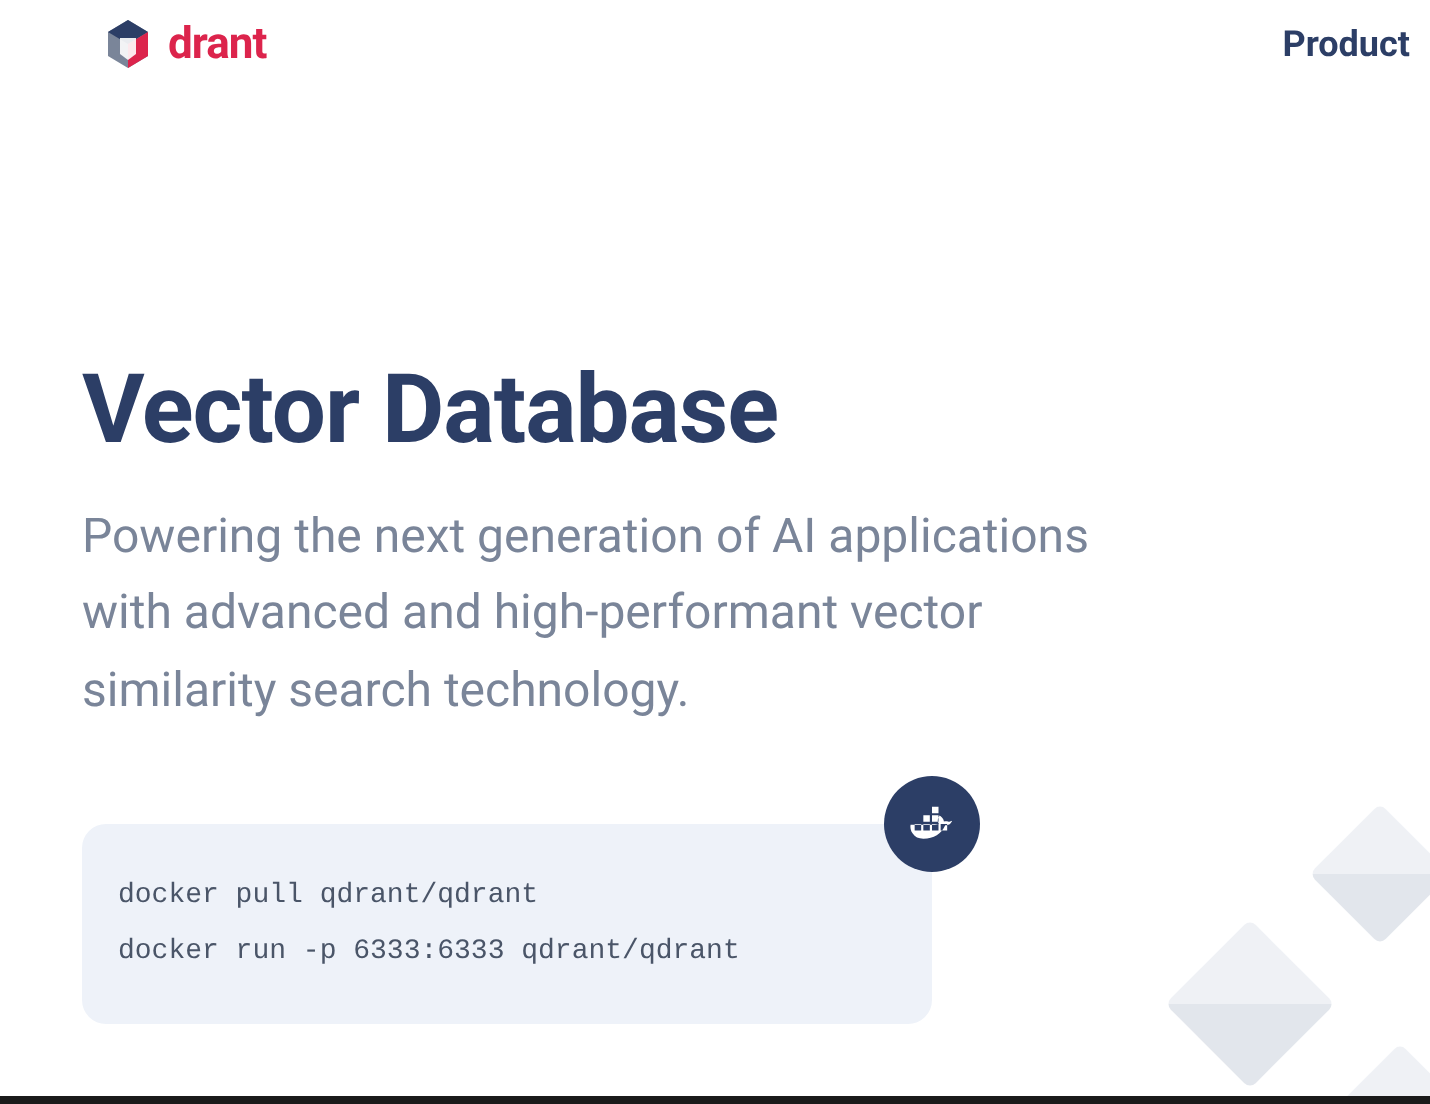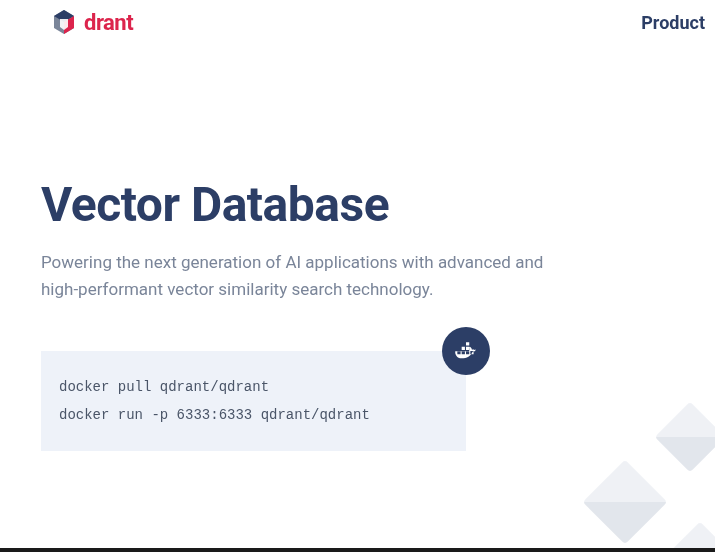--- a/index.html
+++ b/index.html
@@ -52,21 +52,21 @@
     }
     .hero-title {
       color: #2c3e66;
       font-size: 48px;
       font-weight: 700;
       letter-spacing: -0.5px;
       margin-bottom: 16px;
     }
     .hero-subtitle {
       color: #7a8599;
-      font-size: 17px;
+      font-size: 24px;
       font-weight: 400;
       line-height: 1.6;
       max-width: 520px;
     }
     .code-section {
       position: relative;
       margin-top: 48px;
       width: 425px;
     }
     .docker-badge {
@@ -77,21 +77,21 @@
       height: 48px;
       background: #2c3e66;
       border-radius: 50%;
       display: flex;
       align-items: center;
       justify-content: center;
       z-index: 2;
     }
     .code-block {
       background: #eef2f9;
-      border-radius: 0;
+      border-radius: 12px;
       padding: 22px 18px;
       font-family: 'Courier New', Courier, monospace;
       font-size: 14px;
       color: #4a5568;
       line-height: 2;
     }
     .code-line {
       white-space: nowrap;
     }
     .bg-decoration {

